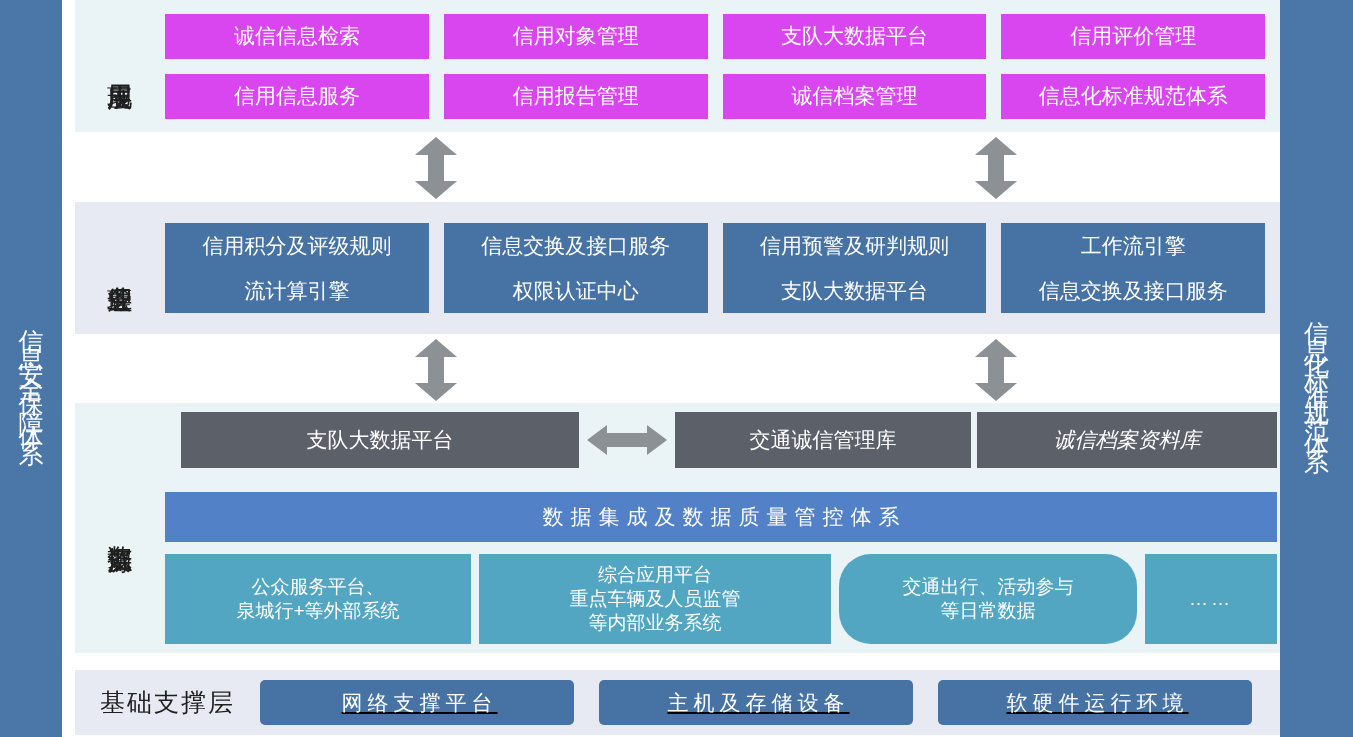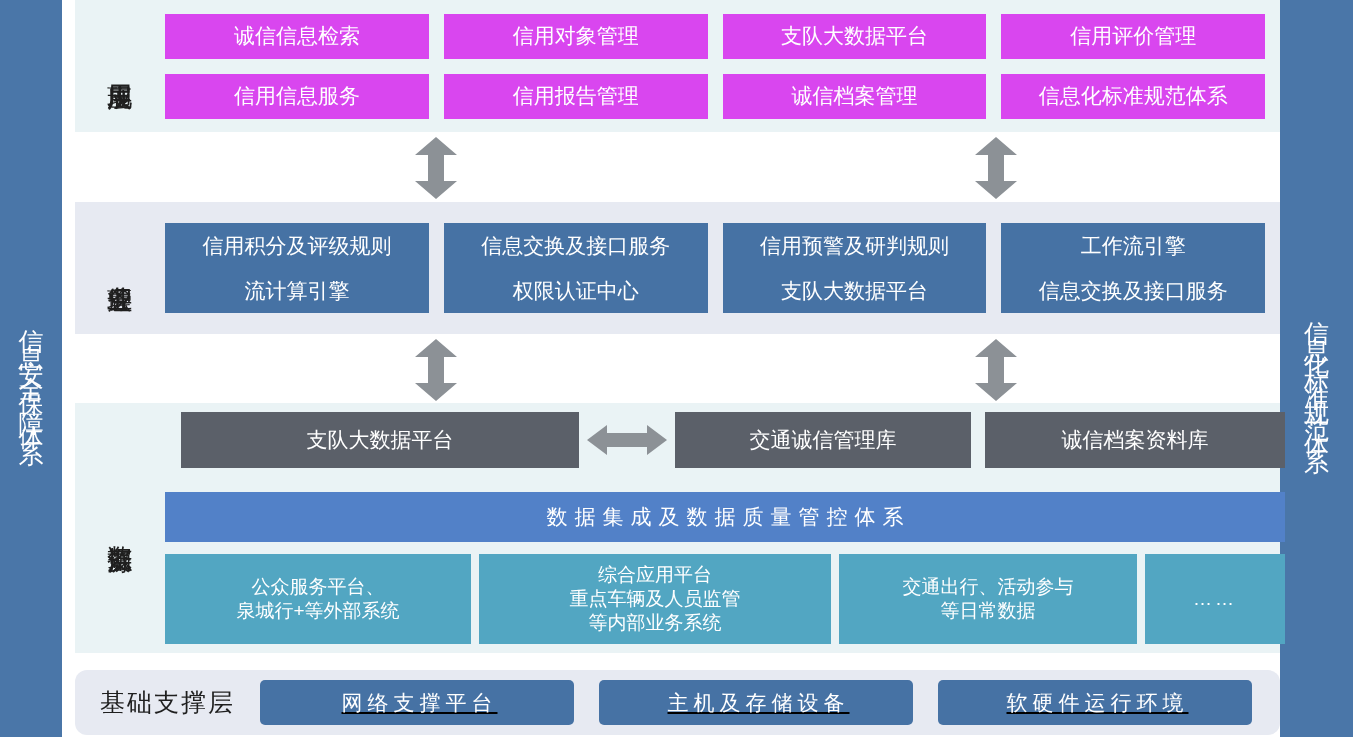--- a/index.html
+++ b/index.html
@@ -143,21 +143,21 @@
     align-items: center;
     justify-content: center;
     color: #ffffff;
     font-size: 21px;
     background: #5b6069;
     box-sizing: border-box;
     margin-left: 16px;
   }
   #db-1 { flex: 0 0 398px; }
   #db-2 { flex: 0 0 296px; margin-left: 0; }
-  #db-3 { flex: 0 0 300px; margin-left: 14px; }
+  #db-3 { flex: 0 0 300px; margin-left: 6px; font-style: italic; }
 
   .harrow {
     flex: 0 0 96px;
     height: 56px;
     display: flex;
     align-items: center;
     justify-content: center;
   }
 
   .bar-integration {
@@ -186,29 +186,28 @@
     line-height: 1.28;
     display: flex;
     align-items: center;
     justify-content: center;
     text-align: center;
     box-sizing: border-box;
     padding: 0 6px;
   }
   #src-1 { flex: 0 0 306px; }
   #src-2 { flex: 0 0 352px; }
-  #src-3 { flex: 0 0 298px; }
+  #src-3 { flex: 0 0 298px; border-radius: 32px; }
   #src-4 { flex: 1 1 auto; letter-spacing: 3px; }
 
   
   #layer-infra {
     top: 670px;
     height: 65px;
     background: #e7eaf2;
-    border-radius: 12px;
   }
   #layer-infra .layer-label {
     width: 185px;
     flex: 0 0 185px;
     justify-content: center;
   }
   #layer-infra .layer-label .htext {
     font-size: 25px;
     letter-spacing: 2px;
     white-space: nowrap;

